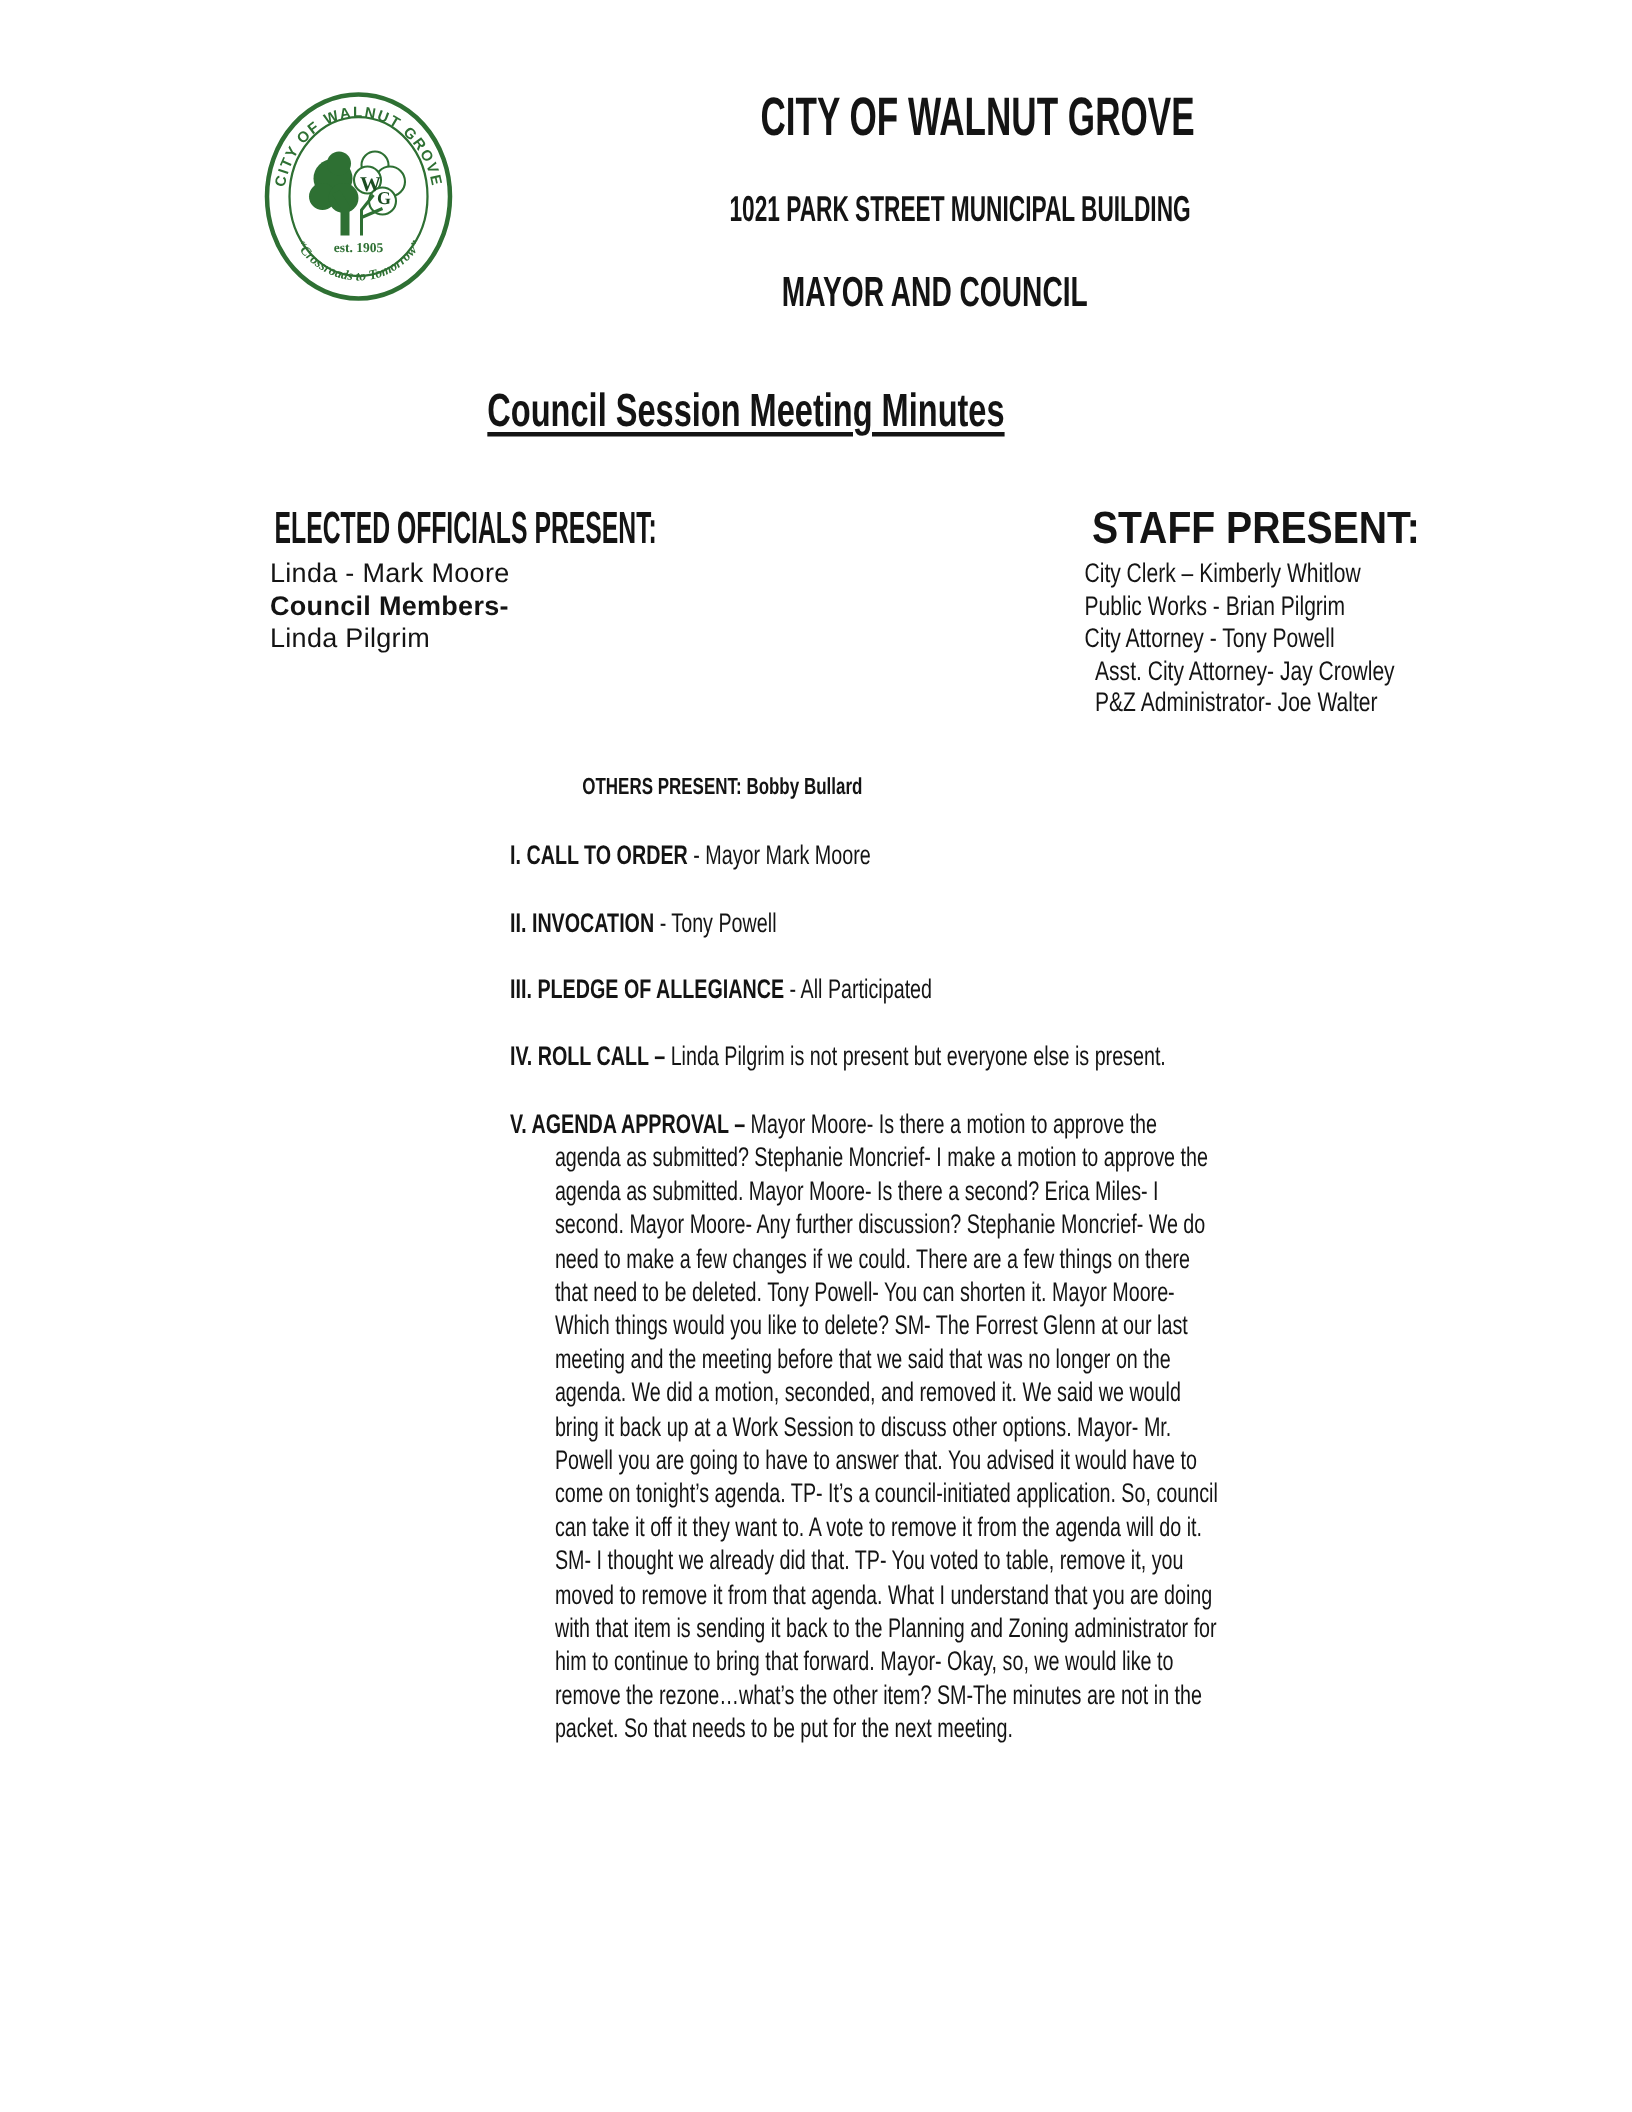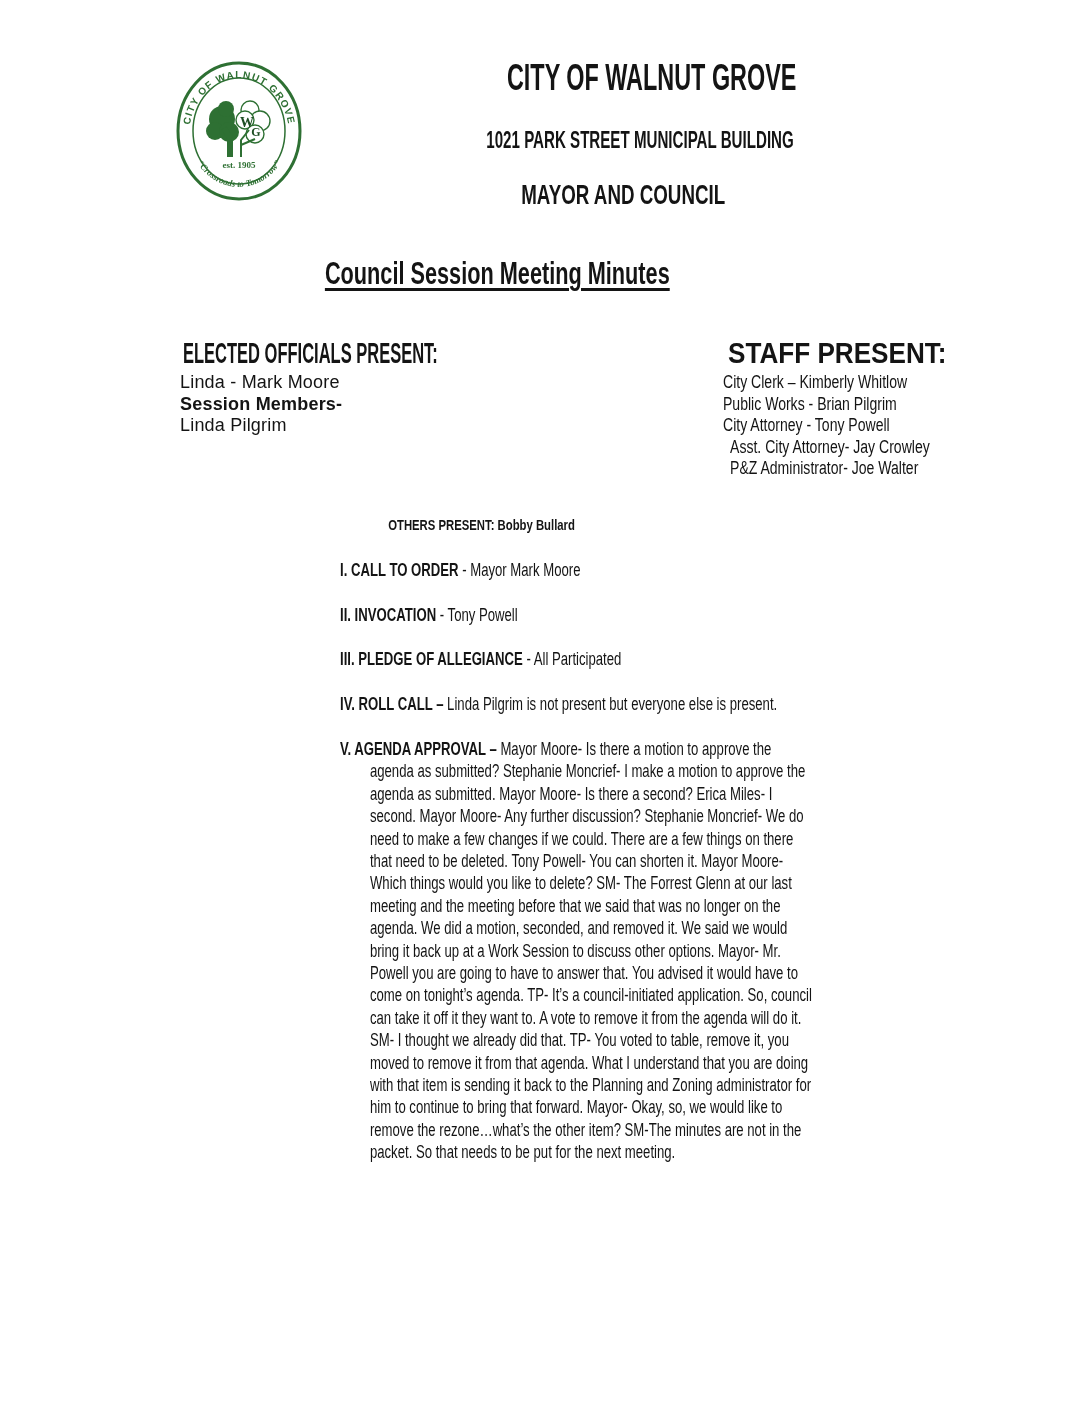--- a/index.html
+++ b/index.html
@@ -89,21 +89,21 @@
   <div class="h-line h3"><span>1021 PARK STREET MUNICIPAL BUILDING</span></div>
   <div class="h-line h4"><span>MAYOR AND COUNCIL</span></div>
 
   <div class="doc-title"><span>Council Session Meeting Minutes</span></div>
 
   <div class="col-heading elected">ELECTED OFFICIALS PRESENT:</div>
   <div class="col-heading staff">STAFF PRESENT:</div>
 
   <div class="roster officials">
     <div class="row">Linda - Mark Moore</div>
-    <div class="row bold">Session Members-</div>
+    <div class="row bold">Council Members-</div>
     <div class="row">Linda Pilgrim</div>
   </div>
 
   <div class="roster staff">
     <div class="row">City Clerk – Kimberly Whitlow</div>
     <div class="row">Public Works - Brian Pilgrim</div>
     <div class="row">City Attorney - Tony Powell</div>
     <div class="row ind2">Asst. City Attorney- Jay Crowley</div>
     <div class="row ind2">P&amp;Z Administrator- Joe Walter</div>
   </div>

